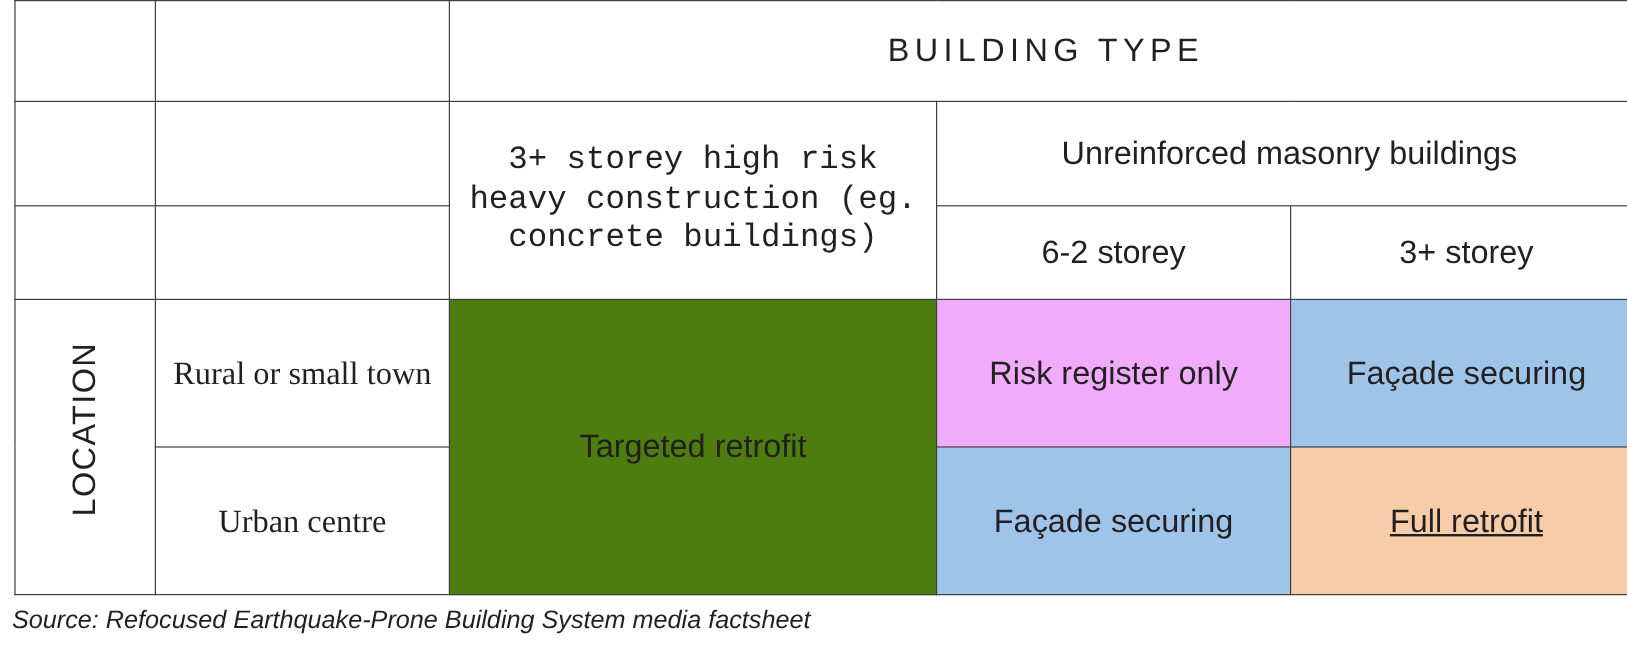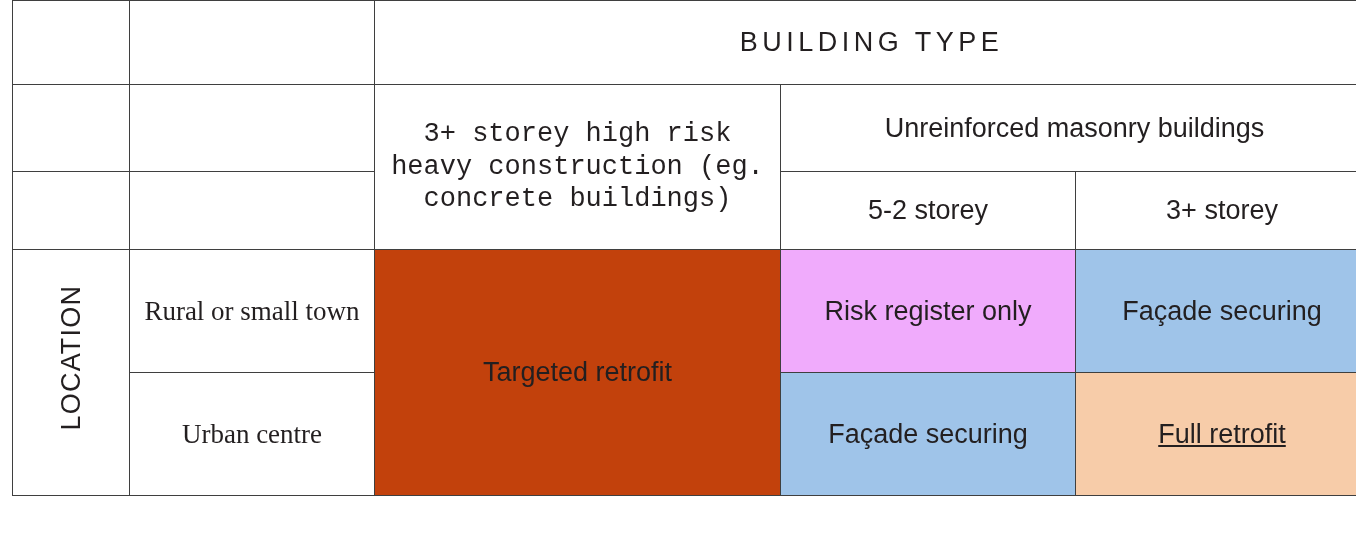--- a/index.html
+++ b/index.html
@@ -141,36 +141,37 @@
       <tr>
         <td class="blank"></td>
         <td class="blank"></td>
         <td class="colhead-tall" rowspan="2">3+ storey high risk heavy construction (eg. concrete buildings)</td>
         <td class="colhead" colspan="2">Unreinforced masonry buildings</td>
       </tr>
 
       <tr>
         <td class="blank"></td>
         <td class="blank"></td>
-        <td class="subhead">5-2 storey</td>
+        <td class="subhead">6-2 storey</td>
         <td class="subhead">3+ storey</td>
       </tr>
 
       <tr>
         <td class="axis" rowspan="2">
           <span class="rot">LOCATION</span>
         </td>
         <td class="rowhead">Rural or small town</td>
-        <td class="cell" rowspan="2" style="background-color: #c2410c;">Targeted retrofit</td>
+        <td class="cell" rowspan="2" style="background-color: #4d7c0f;">Targeted retrofit</td>
         <td class="cell" style="background-color: #f0abfc;">Risk register only</td>
         <td class="cell" style="background-color: rgb(159, 196, 233);">Façade securing</td>
       </tr>
 
       <tr>
         <td class="rowhead">Urban centre</td>
         <td class="cell" style="background-color: rgb(159, 196, 233);">Façade securing</td>
         <td class="cell" style="background-color: rgb(247, 204, 169); text-decoration: underline;">Full retrofit</td>
       </tr>
     </tbody>
   </table>
 
+  <div class="caption">Source: Refocused Earthquake-Prone Building System media factsheet</div>
 
 </div>
 
 </body></html>

